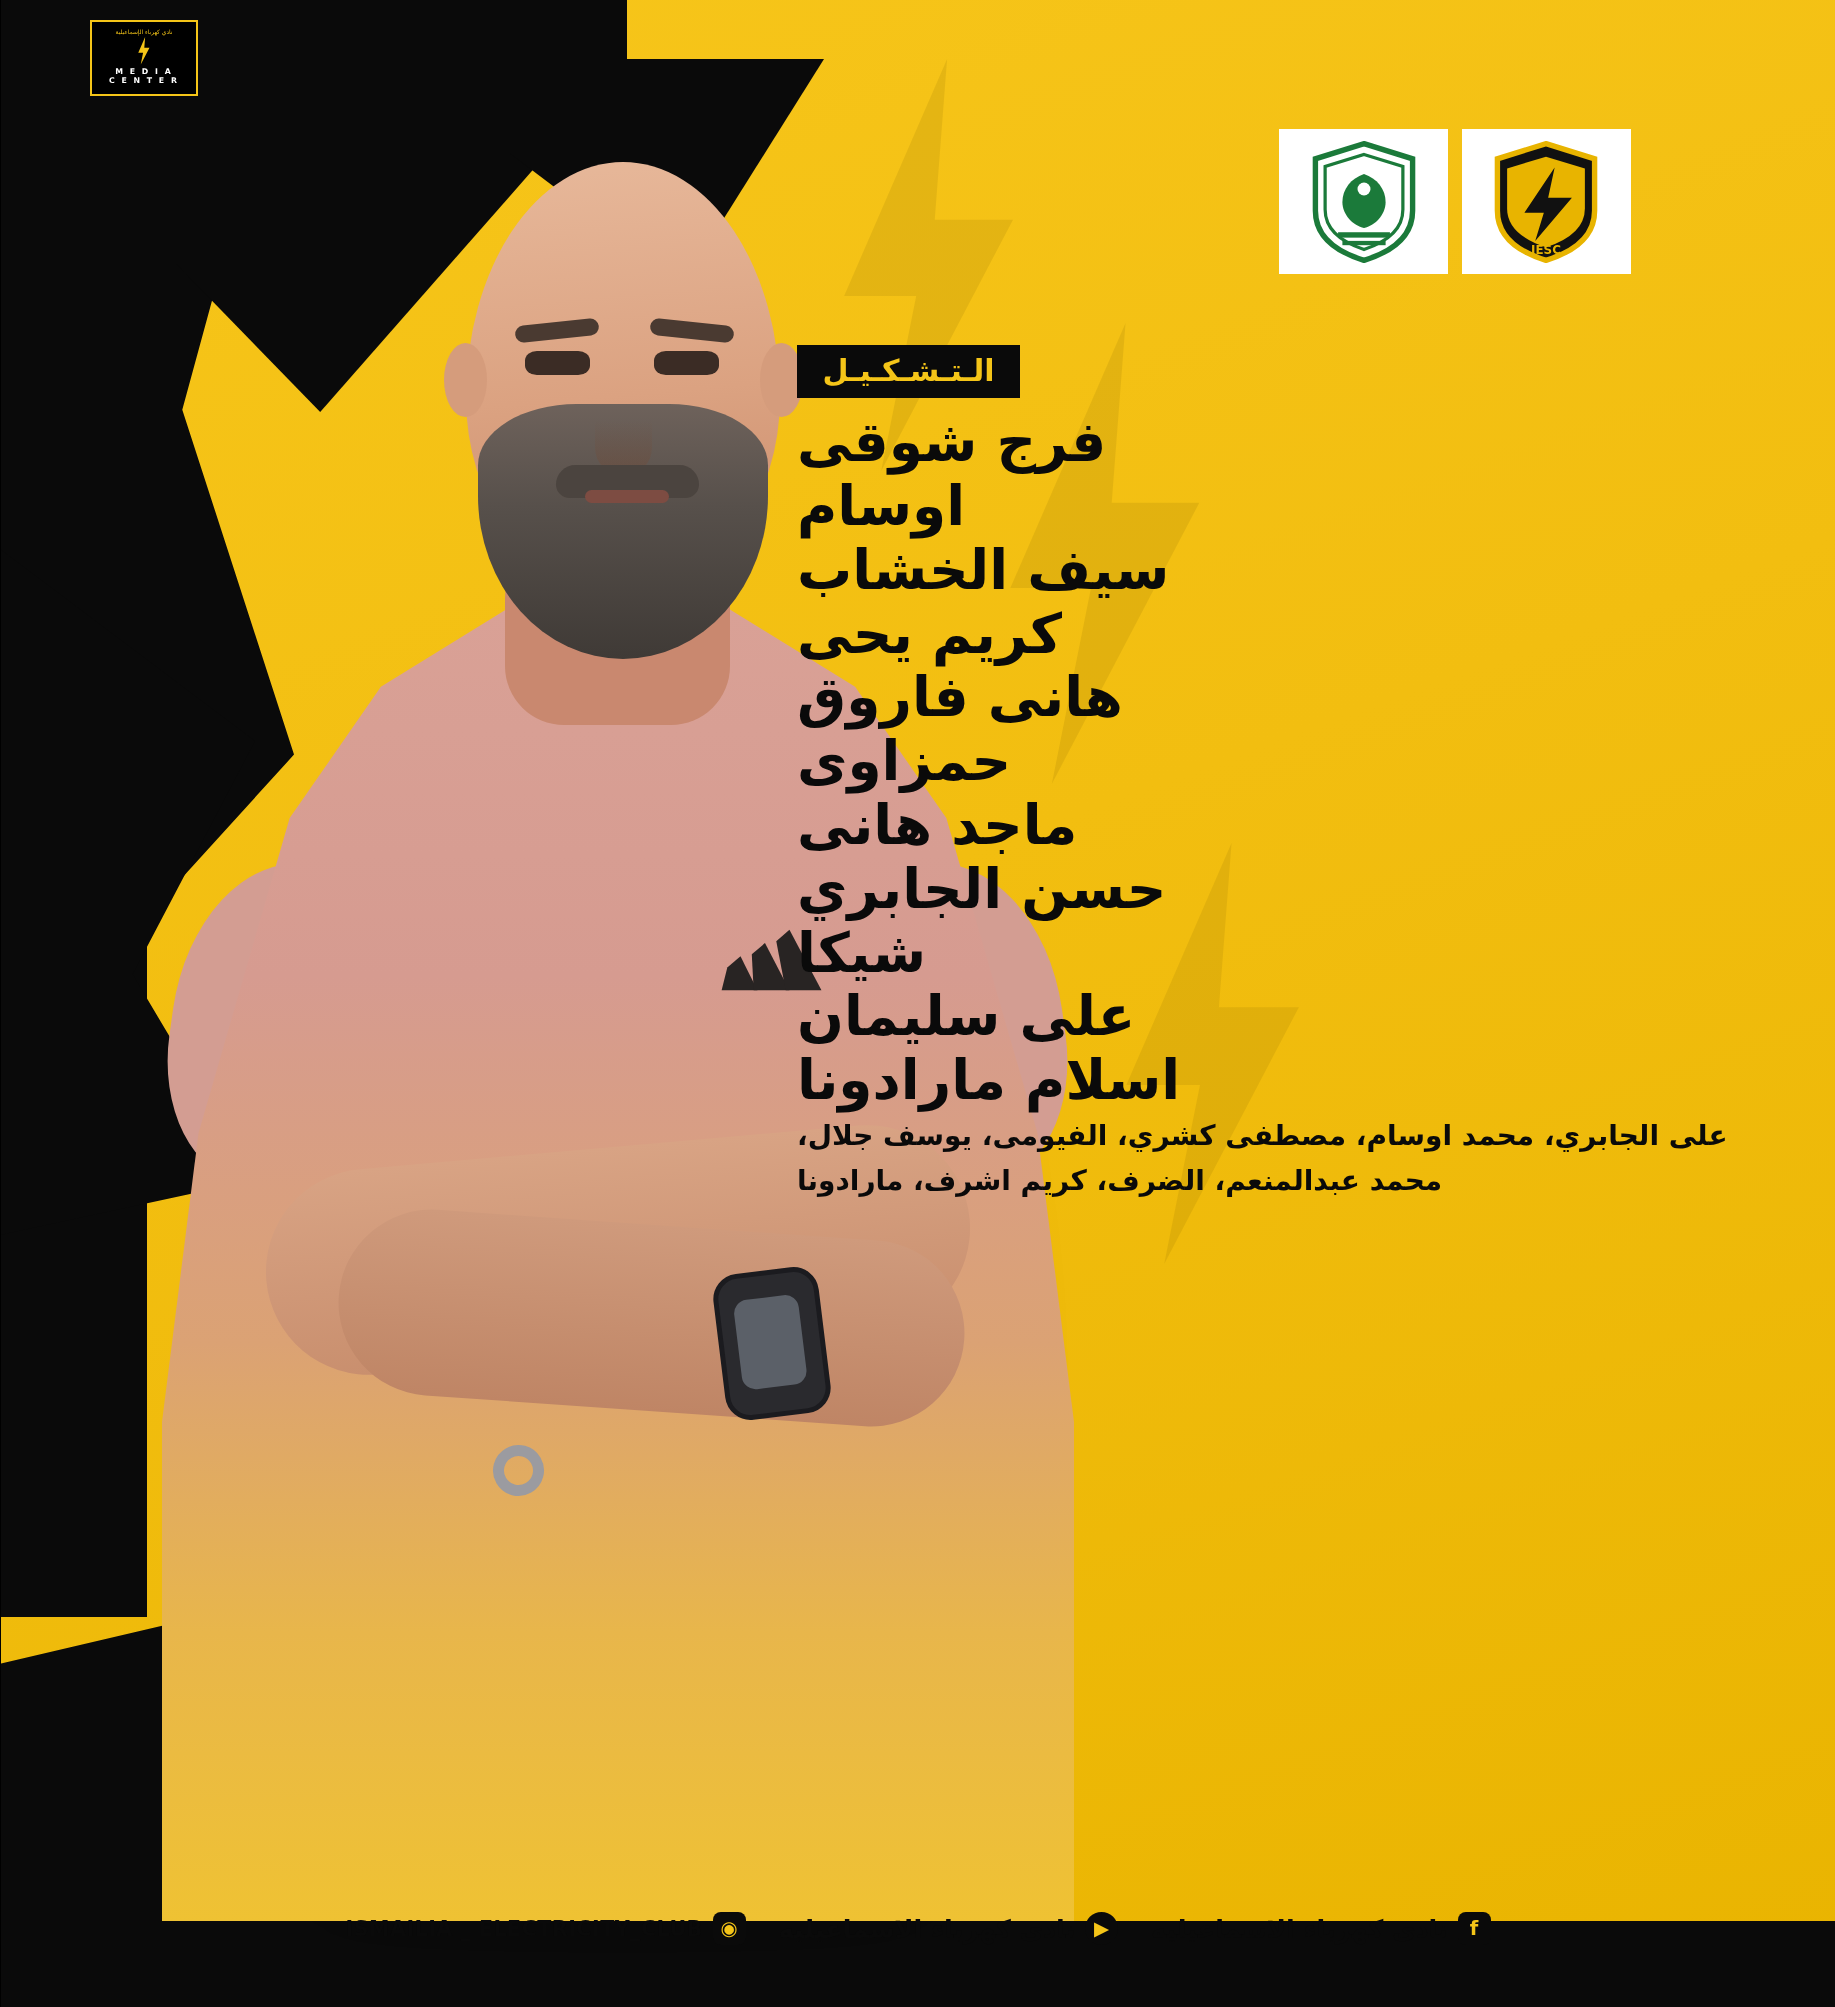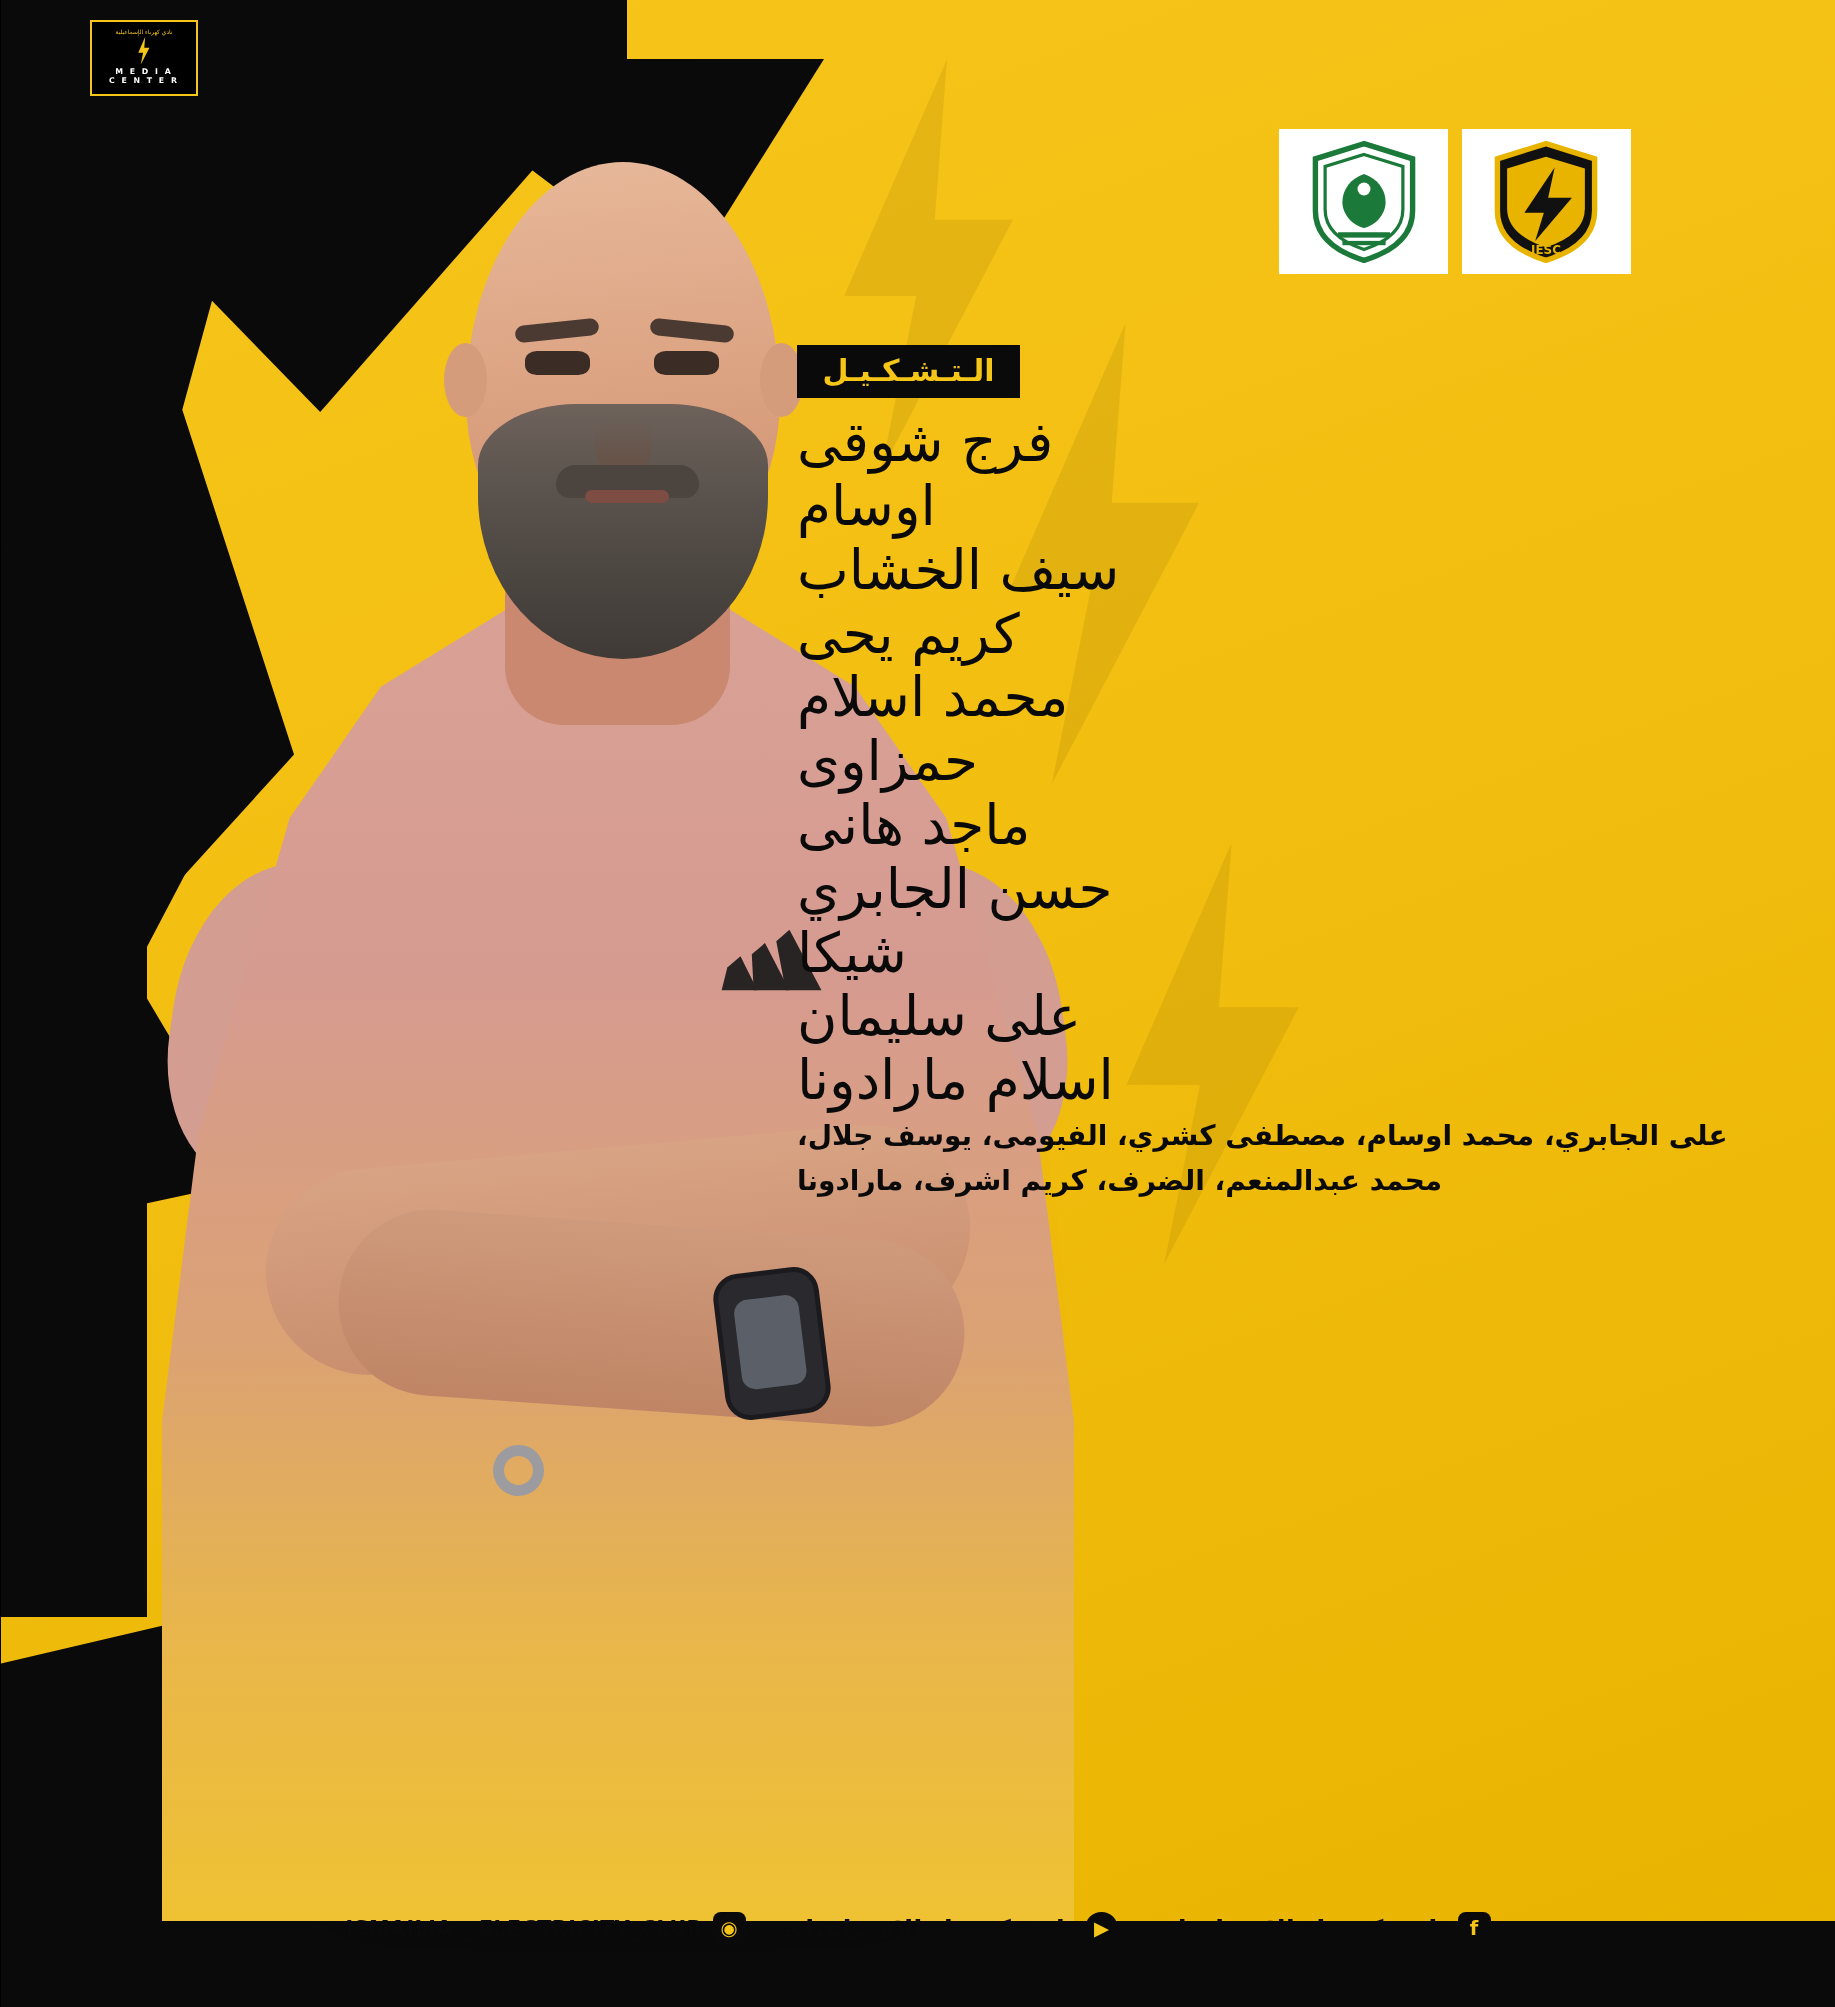--- a/index.html
+++ b/index.html
@@ -260,21 +260,21 @@
     font-weight: bold;
     letter-spacing: 2px;
     padding: 7.8px 25.5px 9.8px 25.5px;
     margin-bottom: 13.7px;
   }
   .tag-row { text-align: left; }
   .players { list-style: none; }
   .players li {
     color: #0a0a0a;
     font-size: 55px;
-    font-weight: normal;
+    font-weight: bold;
     line-height: 1.16;
     text-align: left;
     white-space: nowrap;
   }
   .subs-head { margin-top: 33px; }
   .subs-text {
     color: #0a0a0a;
     font-size: 28px;
     font-weight: bold;
     line-height: 1.62;
@@ -408,21 +408,21 @@
 
   <div class="lineup">
     <div class="tag-row">
       <span class="section-tag">الـتـشـكـيـل</span>
     </div>
     <ul class="players">
       <li>فرج شوقى</li>
       <li>اوسام</li>
       <li>سيف الخشاب</li>
       <li>كريم يحى</li>
-      <li>محمد اسلام</li>
+      <li>هانى فاروق</li>
       <li>حمزاوى</li>
       <li>ماجد هانى</li>
       <li>حسن الجابري</li>
       <li>شيكا</li>
       <li>على سليمان</li>
       <li>اسلام مارادونا</li>
     </ul>
 
     <div class="subs-text">على الجابري، محمد اوسام، مصطفى كشري، الفيومى، يوسف جلال، محمد عبدالمنعم، الضرف، كريم اشرف، مارادونا</div>
   </div>

